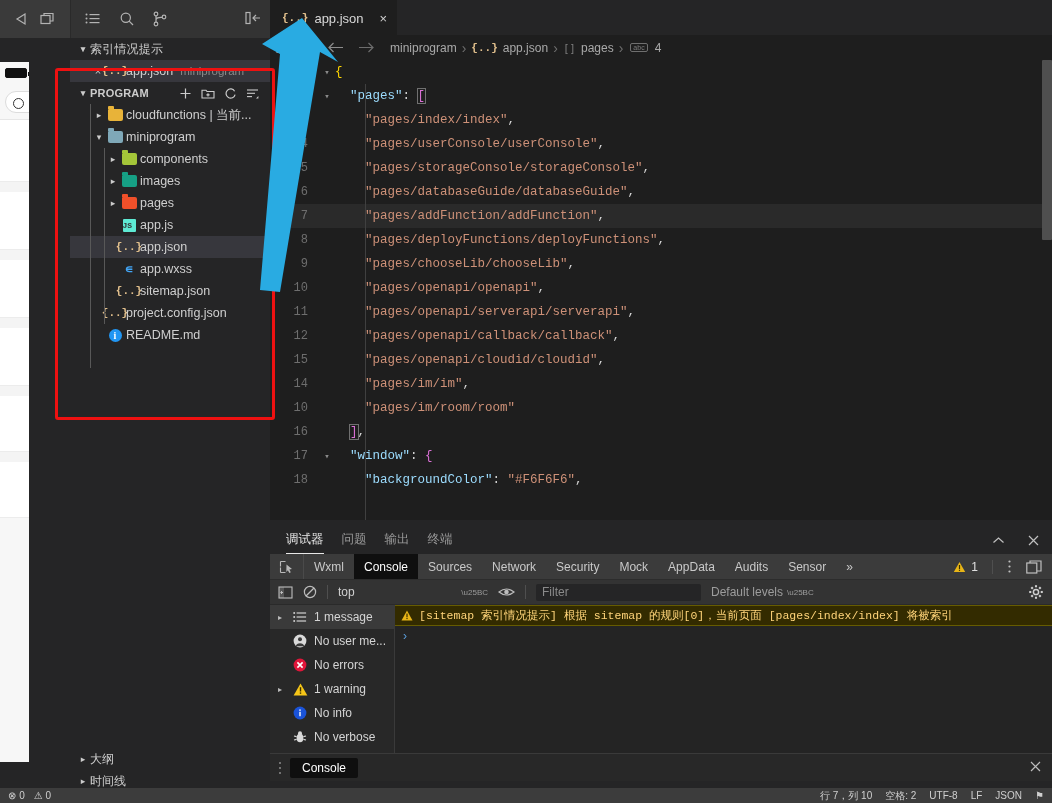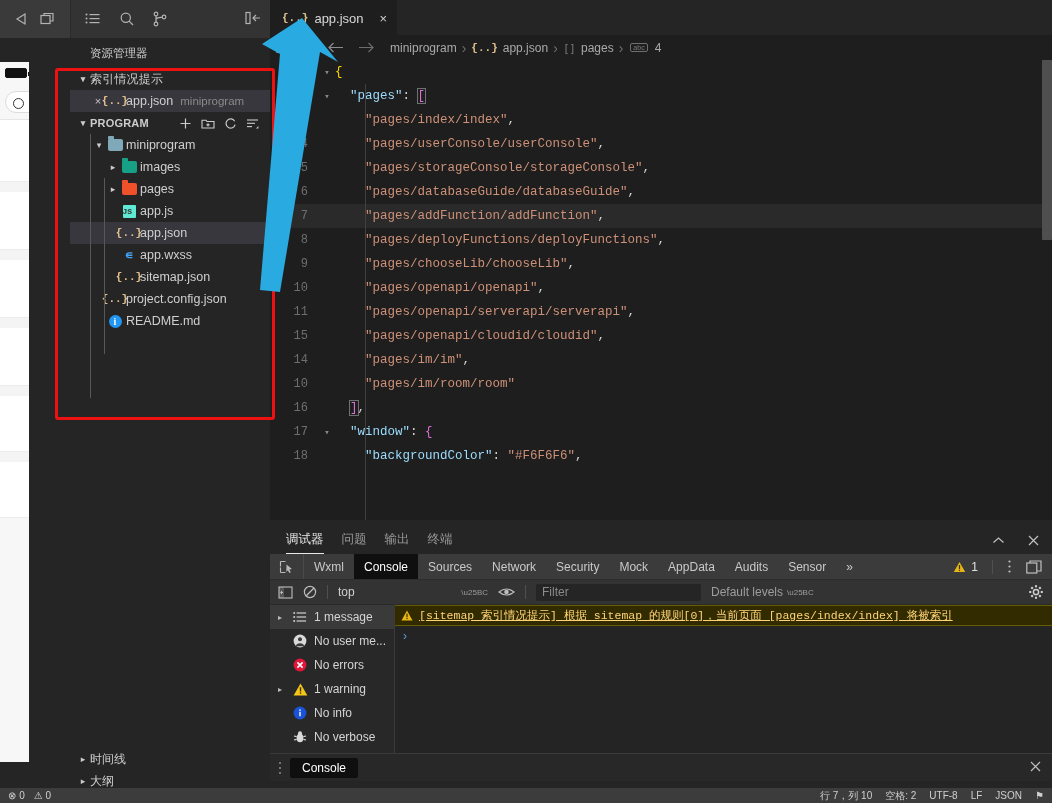--- a/index.html
+++ b/index.html
@@ -204,21 +204,21 @@
   .cs-row { height: 24px; display: flex; align-items: center; gap: 6px;
             font-size: 12px; color: #d4d4d4; padding-left: 4px; }
   .cs-row.sel { background: #3a3a3a; }
   .cs-tw { width: 12px; font-size: 8px; color: #bdbdbd; text-align: center; }
   .cons-main { flex: 1; background: #242424; position: relative; }
   .msg-warn {
     background: #332b00; border-top: 1px solid #665c00;
     border-bottom: 1px solid #665c00; color: #ffd479;
     font-family: "Liberation Mono", monospace; font-size: 11.5px;
     height: 21px; display: flex; align-items: center; gap: 6px; padding-left: 6px;
-    white-space: nowrap; overflow: hidden; text-decoration: underline;
+    white-space: nowrap; overflow: hidden;
   }
   .prompt { height: 20px; display: flex; align-items: center;
             padding-left: 8px; color: #5b9dd9; font-size: 12px; }
 
   .dbg-foot { height: 28px; background: #282828; display: flex; align-items: center;
               border-top: 1px solid #3a3a3a; padding-left: 8px; gap: 8px; }
   .foot-chip { background: #0f0f0f; color: #ffffff; font-size: 12px;
                padding: 3px 12px; border-radius: 2px; }
   .foot-x { margin-left: auto; padding-right: 10px; color: #bdbdbd; }
   .dots6 { color: #8a8a8a; font-size: 10px; letter-spacing: 0; line-height: 5px; }
@@ -326,21 +326,20 @@
           <circle cx="3" cy="3" r="1.3"></circle>
               <circle cx="9" cy="3" r="1.3"></circle>
               <circle cx="15" cy="3" r="1.3"></circle>
             </g>
         </svg>
       </span>
     </div>
   </div>
 
   <div class="sidebar">
-    <div class="sb-title">资源管理器</div>
 
     <div class="sb-section-head">
       <span class="tw down"></span>
       <span class="sb-cjk">索引情况提示</span>
     </div>
     <div class="row sel" style="padding-left:20px">
       <span class="close-x">×</span>
       <span class="ficon json-ic">{..}</span>
       <span class="fname">app.json</span>
       <span class="fdesc">miniprogram</span>
@@ -375,27 +374,47 @@
               </g>
             <path d="M10 11.6 L12.4 9 L12.4 11.6 Z" fill="#cccccc"></path>
           </svg>
         </span>
       </span>
     </div>
 
     <div id="tree" style="position: relative;">
         <div class="row">
           <span class="ind" style="width:22px"></span>
+          <span class="tw right"></span>
+          <span class="ficon">
+            <span class="fold" style="background:#e8b339">
+              <span style="position:absolute;left:0;top:-3px;width:6px;height:3px;background:#e8b339;border-radius:1px 1px 0 0"></span>
+            </span>
+          </span>
+          <span class="fname">cloudfunctions | 当前...</span>
+        </div>
+        <div class="row">
+          <span class="ind" style="width:22px"></span>
           <span class="tw down"></span>
           <span class="ficon">
             <span class="fold" style="background:#7fa8b8">
               <span style="position:absolute;left:0;top:-3px;width:6px;height:3px;background:#7fa8b8;border-radius:1px 1px 0 0"></span>
             </span>
           </span>
           <span class="fname">miniprogram</span>
+        </div>
+        <div class="row">
+          <span class="ind" style="width:36px"></span>
+          <span class="tw right"></span>
+          <span class="ficon">
+            <span class="fold" style="background:#a4c639">
+              <span style="position:absolute;left:0;top:-3px;width:6px;height:3px;background:#a4c639;border-radius:1px 1px 0 0"></span>
+            </span>
+          </span>
+          <span class="fname">components</span>
         </div>
         <div class="row">
           <span class="ind" style="width:36px"></span>
           <span class="tw right"></span>
           <span class="ficon">
             <span class="fold" style="background:#16a085">
               <span style="position:absolute;left:0;top:-3px;width:6px;height:3px;background:#16a085;border-radius:1px 1px 0 0"></span>
             </span>
           </span>
           <span class="fname">images</span>
@@ -459,25 +478,25 @@
           <span class="fname">README.md</span>
         </div>
         <div class="guide" style="left: 20px; top: 0px; height: 264px;"></div>
         <div class="guide" style="left: 34px; top: 44px; height: 176px;"></div>
       </div>
   </div>
 
   <div class="bl-panels">
     <div class="bl-row">
       <span class="tw right"></span>
-      <span>时间线</span>
+      <span>大纲</span>
     </div>
     <div class="bl-row">
       <span class="tw right"></span>
-      <span>大纲</span>
+      <span>时间线</span>
     </div>
   </div>
 
   <div class="editor">
     <div class="tabbar">
       <div class="tab">
         <span class="json-ic">{..}</span>
         <span>app.json</span>
         <span class="tclose">×</span>
       </div>
@@ -574,20 +593,25 @@
         </div>
         <div class="cline">
           <span class="lnum">10</span>
           <span class="fold-ic"></span>
           <span class="ctext">    <span class="p">"pages/openapi/openapi"</span><span class="pn">,</span></span>
         </div>
         <div class="cline">
           <span class="lnum">11</span>
           <span class="fold-ic"></span>
           <span class="ctext">    <span class="p">"pages/openapi/serverapi/serverapi"</span><span class="pn">,</span></span>
+        </div>
+        <div class="cline">
+          <span class="lnum">12</span>
+          <span class="fold-ic"></span>
+          <span class="ctext">    <span class="p">"pages/openapi/callback/callback"</span><span class="pn">,</span></span>
         </div>
         <div class="cline">
           <span class="lnum">15</span>
           <span class="fold-ic"></span>
           <span class="ctext">    <span class="p">"pages/openapi/cloudid/cloudid"</span><span class="pn">,</span></span>
         </div>
         <div class="cline">
           <span class="lnum">14</span>
           <span class="fold-ic"></span>
           <span class="ctext">    <span class="p">"pages/im/im"</span><span class="pn">,</span></span>

